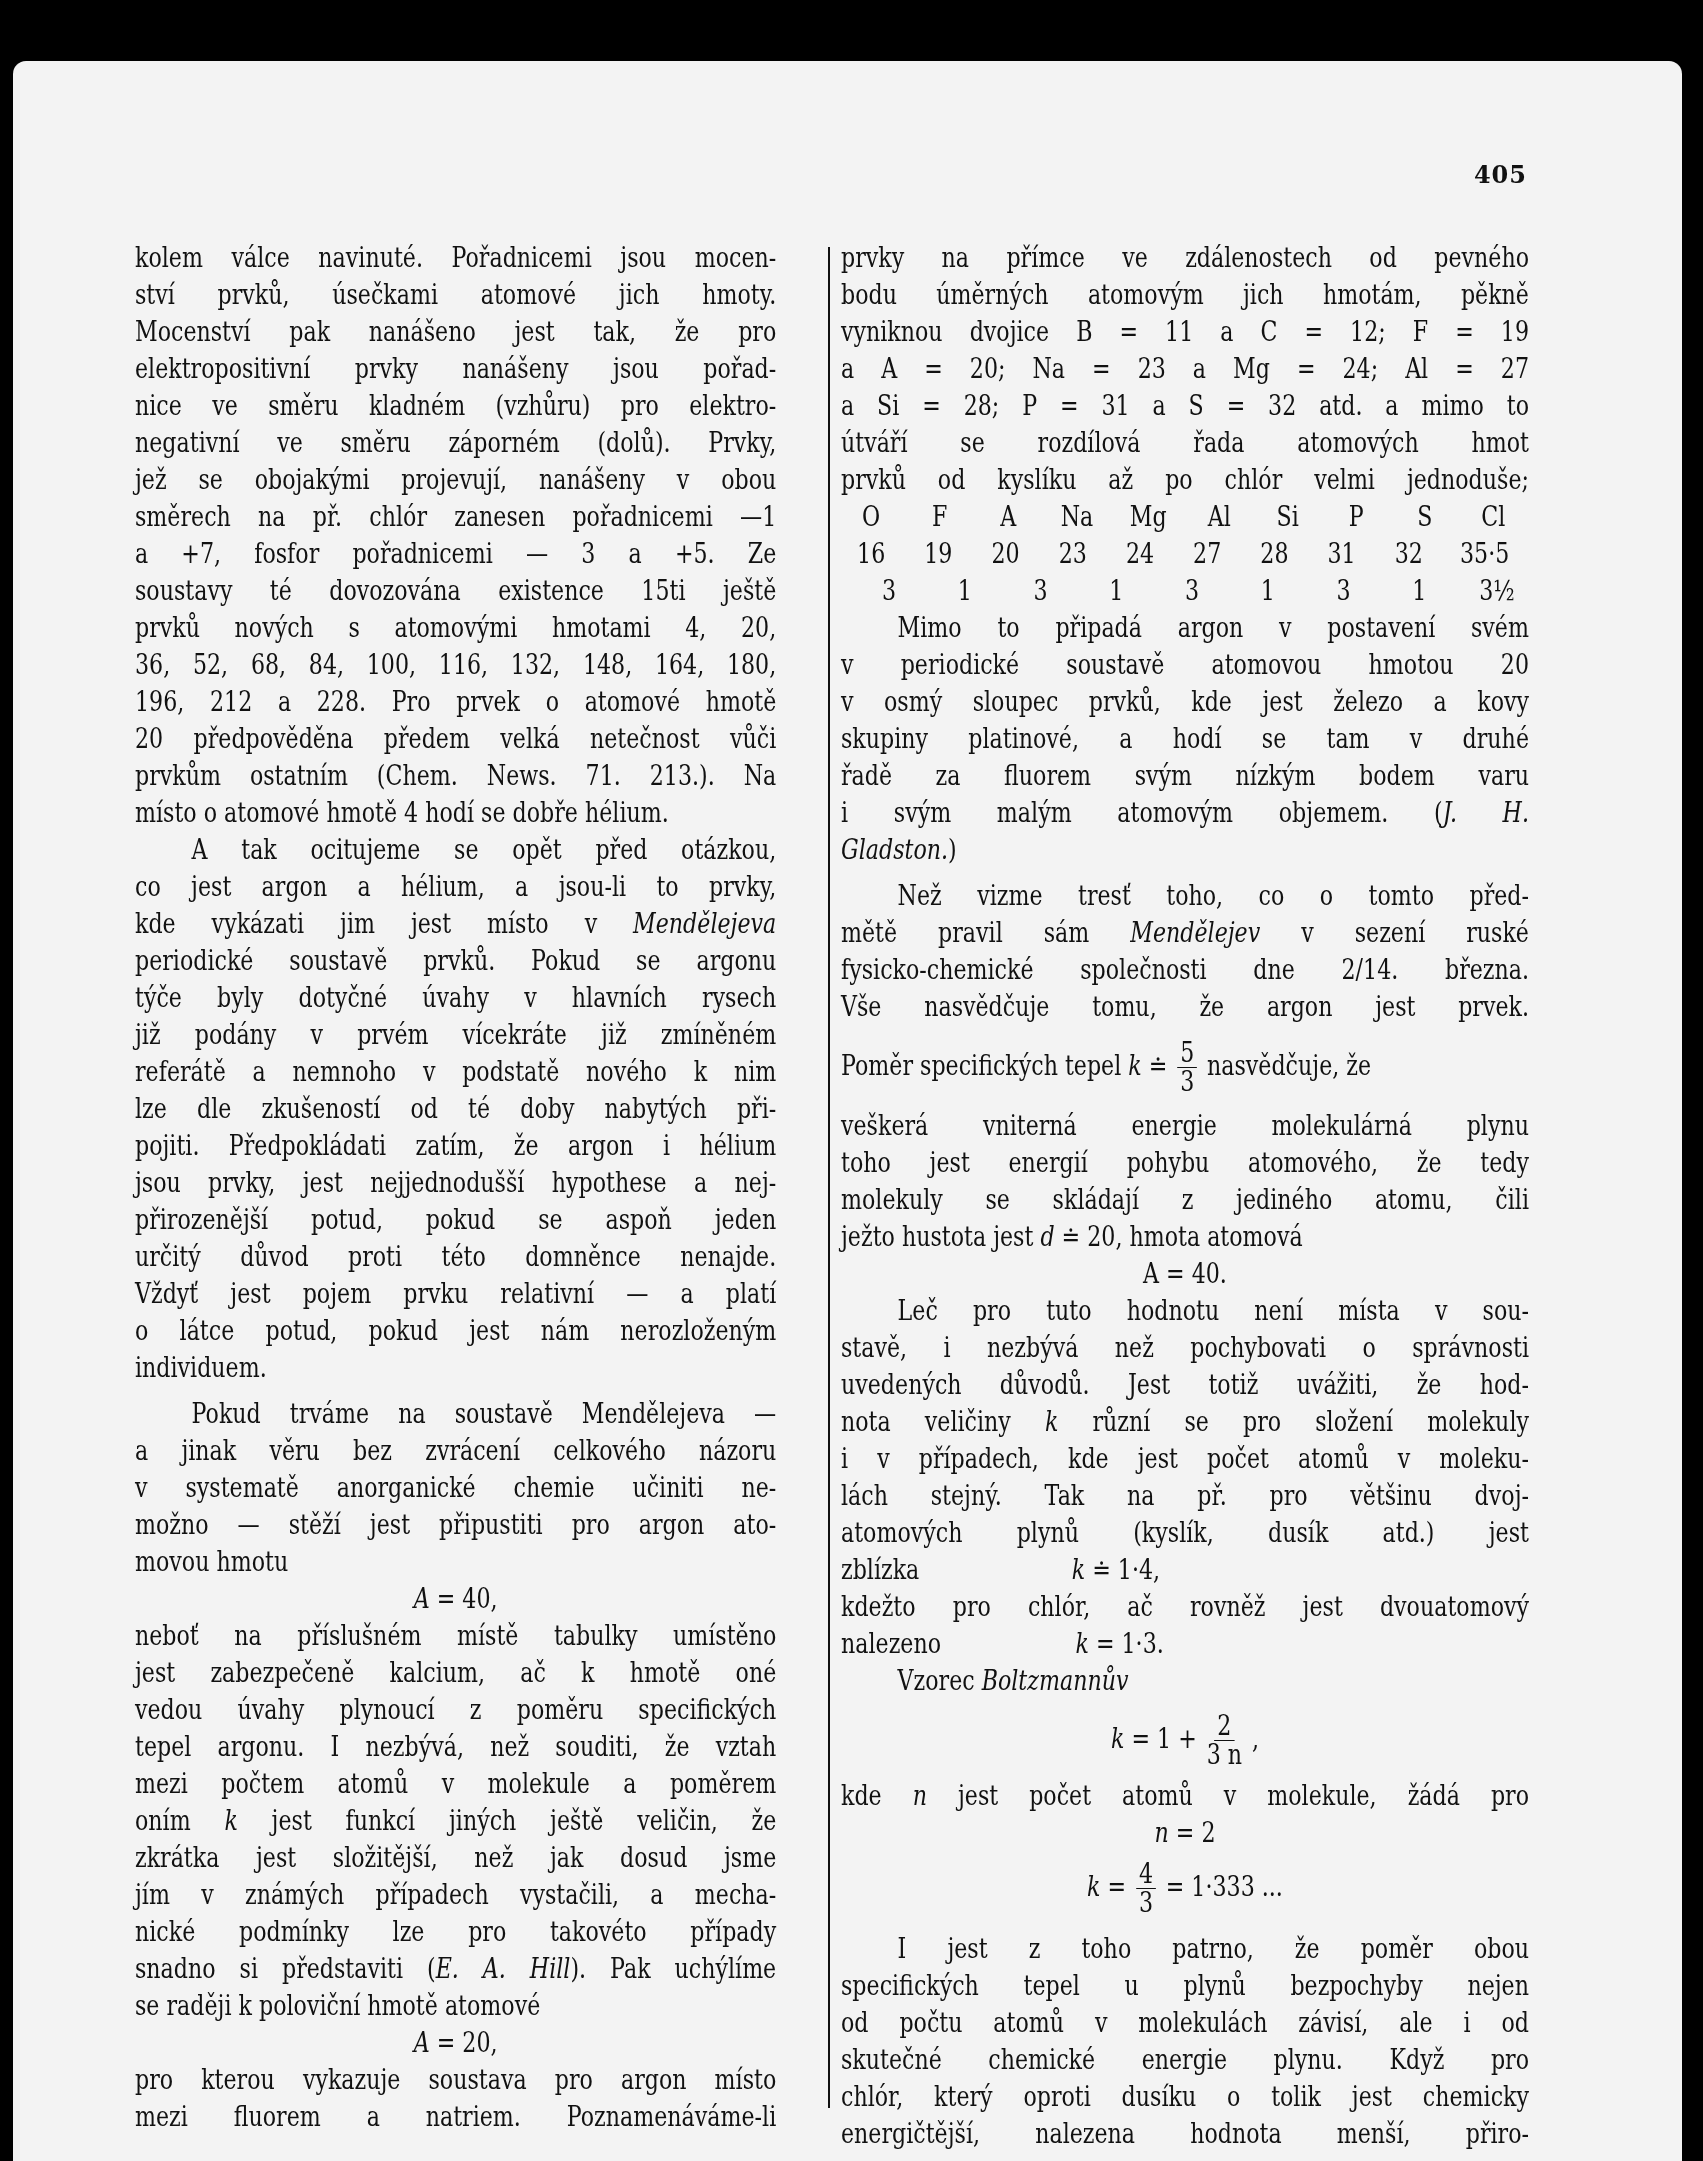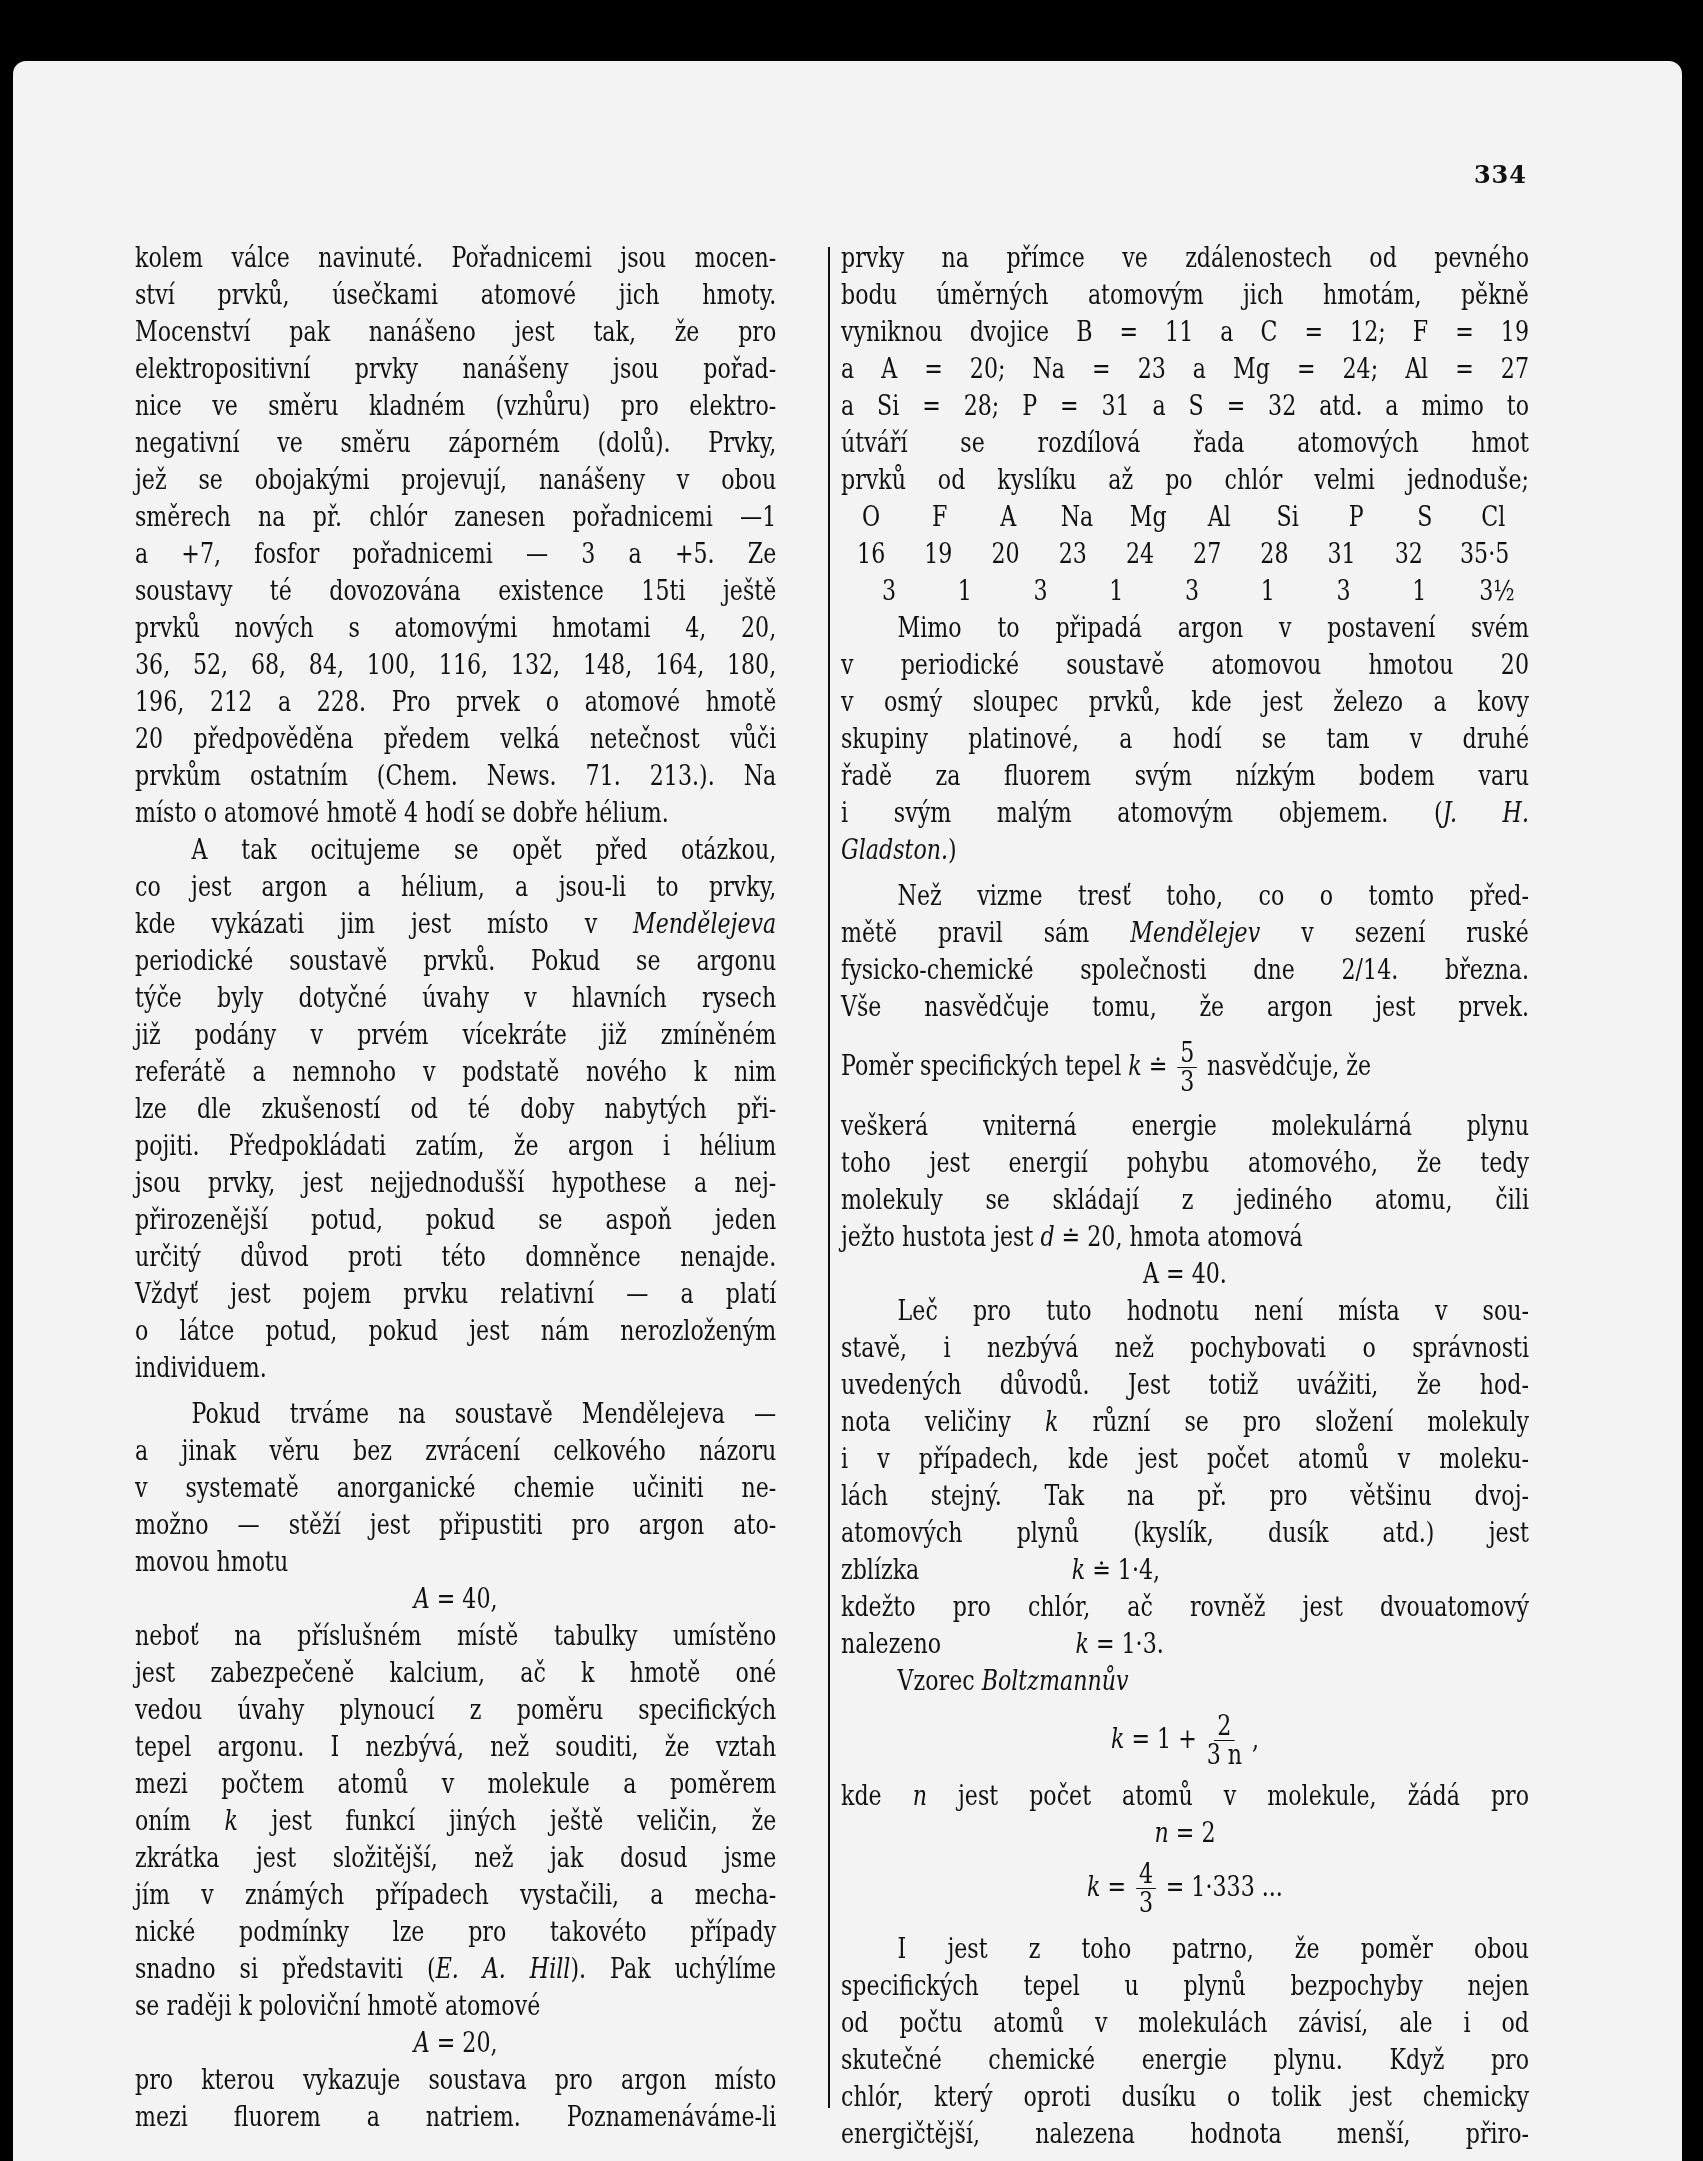--- a/index.html
+++ b/index.html
@@ -33,21 +33,21 @@
   .elrow span { display: inline-block; min-width: 39px; text-align: center; }
   i { font-style: italic; }
   .frac { display: inline-flex; flex-direction: column; align-items: center; vertical-align: middle; line-height: 28px; margin: 0 3.5px; }
   .frac .num { border-bottom: 1.7px solid #111; padding: 0 3.5px; }
   .formula { text-align: center; white-space: nowrap; }
 </style>
 </head>
 <body>
 
 <div class="page">
-  <div class="page-number">334</div>
+  <div class="page-number">405</div>
 
   <div class="divider"></div>
 
   <div class="col col-left">
     <span class="ln">kolem válce navinuté. Pořadnicemi jsou mocen-</span>
     <span class="ln">ství prvků, úsečkami atomové jich hmoty.</span>
     <span class="ln">Mocenství pak nanášeno jest tak, že pro</span>
     <span class="ln">elektropositivní prvky nanášeny jsou pořad-</span>
     <span class="ln">nice ve směru kladném (vzhůru) pro elektro-</span>
     <span class="ln">negativní ve směru záporném (dolů). Prvky,</span>

